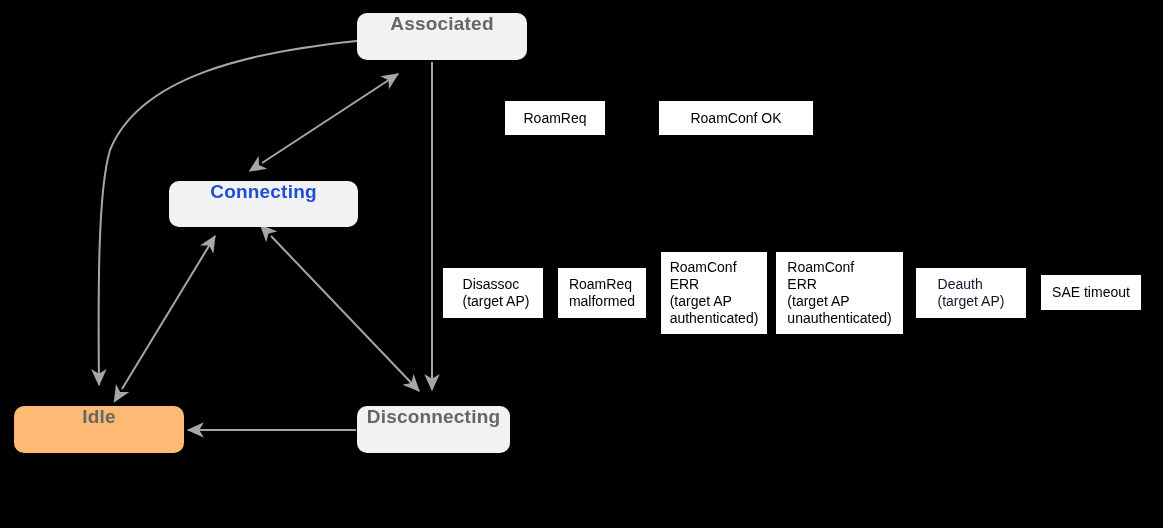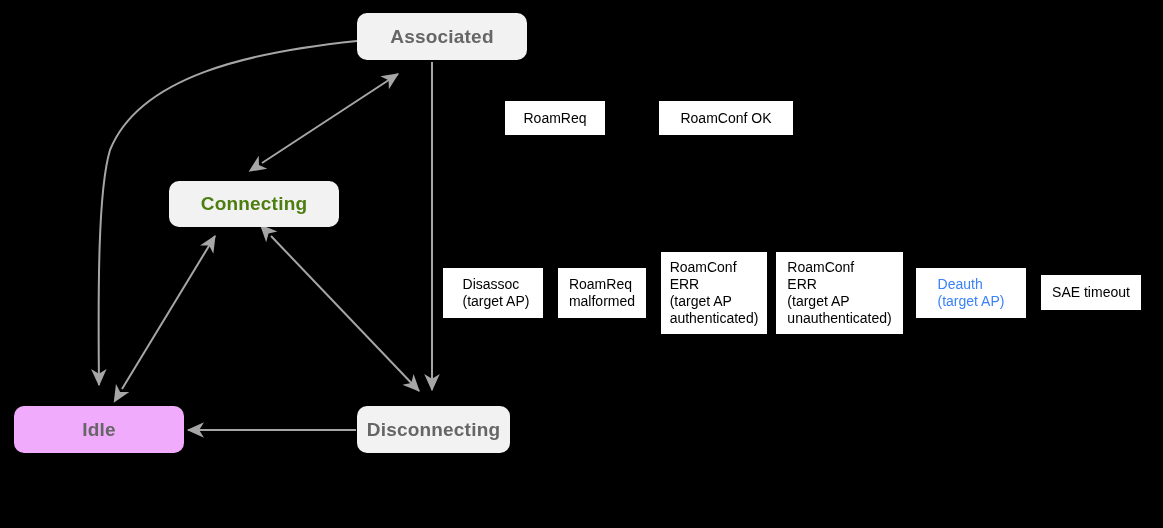--- a/index.html
+++ b/index.html
@@ -21,21 +21,21 @@
     top: 0;
     width: 1163px;
     height: 528px;
     pointer-events: none;
   }
   .state-node {
     position: absolute;
     background: #f2f2f2;
     border-radius: 10px;
     display: flex;
-    align-items: center;
+    align-items: flex-start;
     justify-content: center;
     box-sizing: border-box;
     font-weight: bold;
     font-size: 19px;
     letter-spacing: 0.2px;
     color: #666666;
   }
   .label-box {
     position: absolute;
     background: #ffffff;
@@ -76,44 +76,44 @@
 
     <line x1="271" y1="236" x2="419" y2="391" stroke="#a6a6a6" stroke-width="2" marker-start="url(#ah-start)" marker-end="url(#ah)"></line>
 
     <line x1="356" y1="430" x2="188" y2="430" stroke="#a6a6a6" stroke-width="2" marker-end="url(#ah)"></line>
   </svg>
 
   <div class="state-node" style="left: 357px; top: 13px; width: 170px; height: 47px; background: rgb(242, 242, 242); color: rgb(102, 102, 102);">
       <span>Associated</span>
     </div>
 
-  <div class="state-node" style="left: 169px; top: 181px; width: 170px; height: 46px; background: rgb(242, 242, 242); color: #4d7c0f;">
+  <div class="state-node" style="left: 169px; top: 181px; width: 189px; height: 46px; background: rgb(242, 242, 242); color: #1d4ed8;">
       <span>Connecting</span>
     </div>
 
 
-  <div class="state-node" style="left: 14px; top: 406px; width: 170px; height: 47px; background: #f0abfc; color: rgb(102, 102, 102);">
+  <div class="state-node" style="left: 14px; top: 406px; width: 170px; height: 47px; background: #fdba74; color: rgb(102, 102, 102);">
       <span>Idle</span>
     </div>
 
   <div class="state-node" style="left: 357px; top: 406px; width: 153px; height: 47px; background: rgb(242, 242, 242); color: rgb(102, 102, 102);">
       <span>Disconnecting</span>
     </div>
 
   <div class="label-box" style="left: 505px; top: 101px; width: 100px; height: 34px; background: rgb(255, 255, 255); color: rgb(0, 0, 0);">RoamReq</div>
-  <div class="label-box" style="left: 659px; top: 101px; width: 134px; height: 34px; background: rgb(255, 255, 255); color: rgb(0, 0, 0);">RoamConf OK</div>
+  <div class="label-box" style="left: 659px; top: 101px; width: 154px; height: 34px; background: rgb(255, 255, 255); color: rgb(0, 0, 0);">RoamConf OK</div>
   <div class="label-box" style="left: 443px; top: 268px; width: 100px; height: 50px; background: rgb(255, 255, 255); color: rgb(0, 0, 0); padding-left: 10px;">Disassoc
 (target AP)</div>
   <div class="label-box" style="left: 558px; top: 268px; width: 88px; height: 50px; background: rgb(255, 255, 255); color: rgb(0, 0, 0);">RoamReq
 malformed</div>
   <div class="label-box" style="left: 661px; top: 252px; width: 106px; height: 82px; background: rgb(255, 255, 255); color: rgb(0, 0, 0);">RoamConf
 ERR
 (target AP
 authenticated)</div>
   <div class="label-box" style="left: 776px; top: 252px; width: 127px; height: 82px; background: rgb(255, 255, 255); color: rgb(0, 0, 0);">RoamConf
 ERR
 (target AP
 unauthenticated)</div>
-  <div class="label-box" style="left: 916px; top: 268px; width: 110px; height: 50px; background: rgb(255, 255, 255); color: #3b82f6;">Deauth
+  <div class="label-box" style="left: 916px; top: 268px; width: 110px; height: 50px; background: rgb(255, 255, 255); color: #0f172a;">Deauth
 (target AP)</div>
   <div class="label-box" style="left: 1041px; top: 275px; width: 100px; height: 35px; background: rgb(255, 255, 255); color: rgb(0, 0, 0);">SAE timeout</div>
 
 </div>
 
 </body></html>

